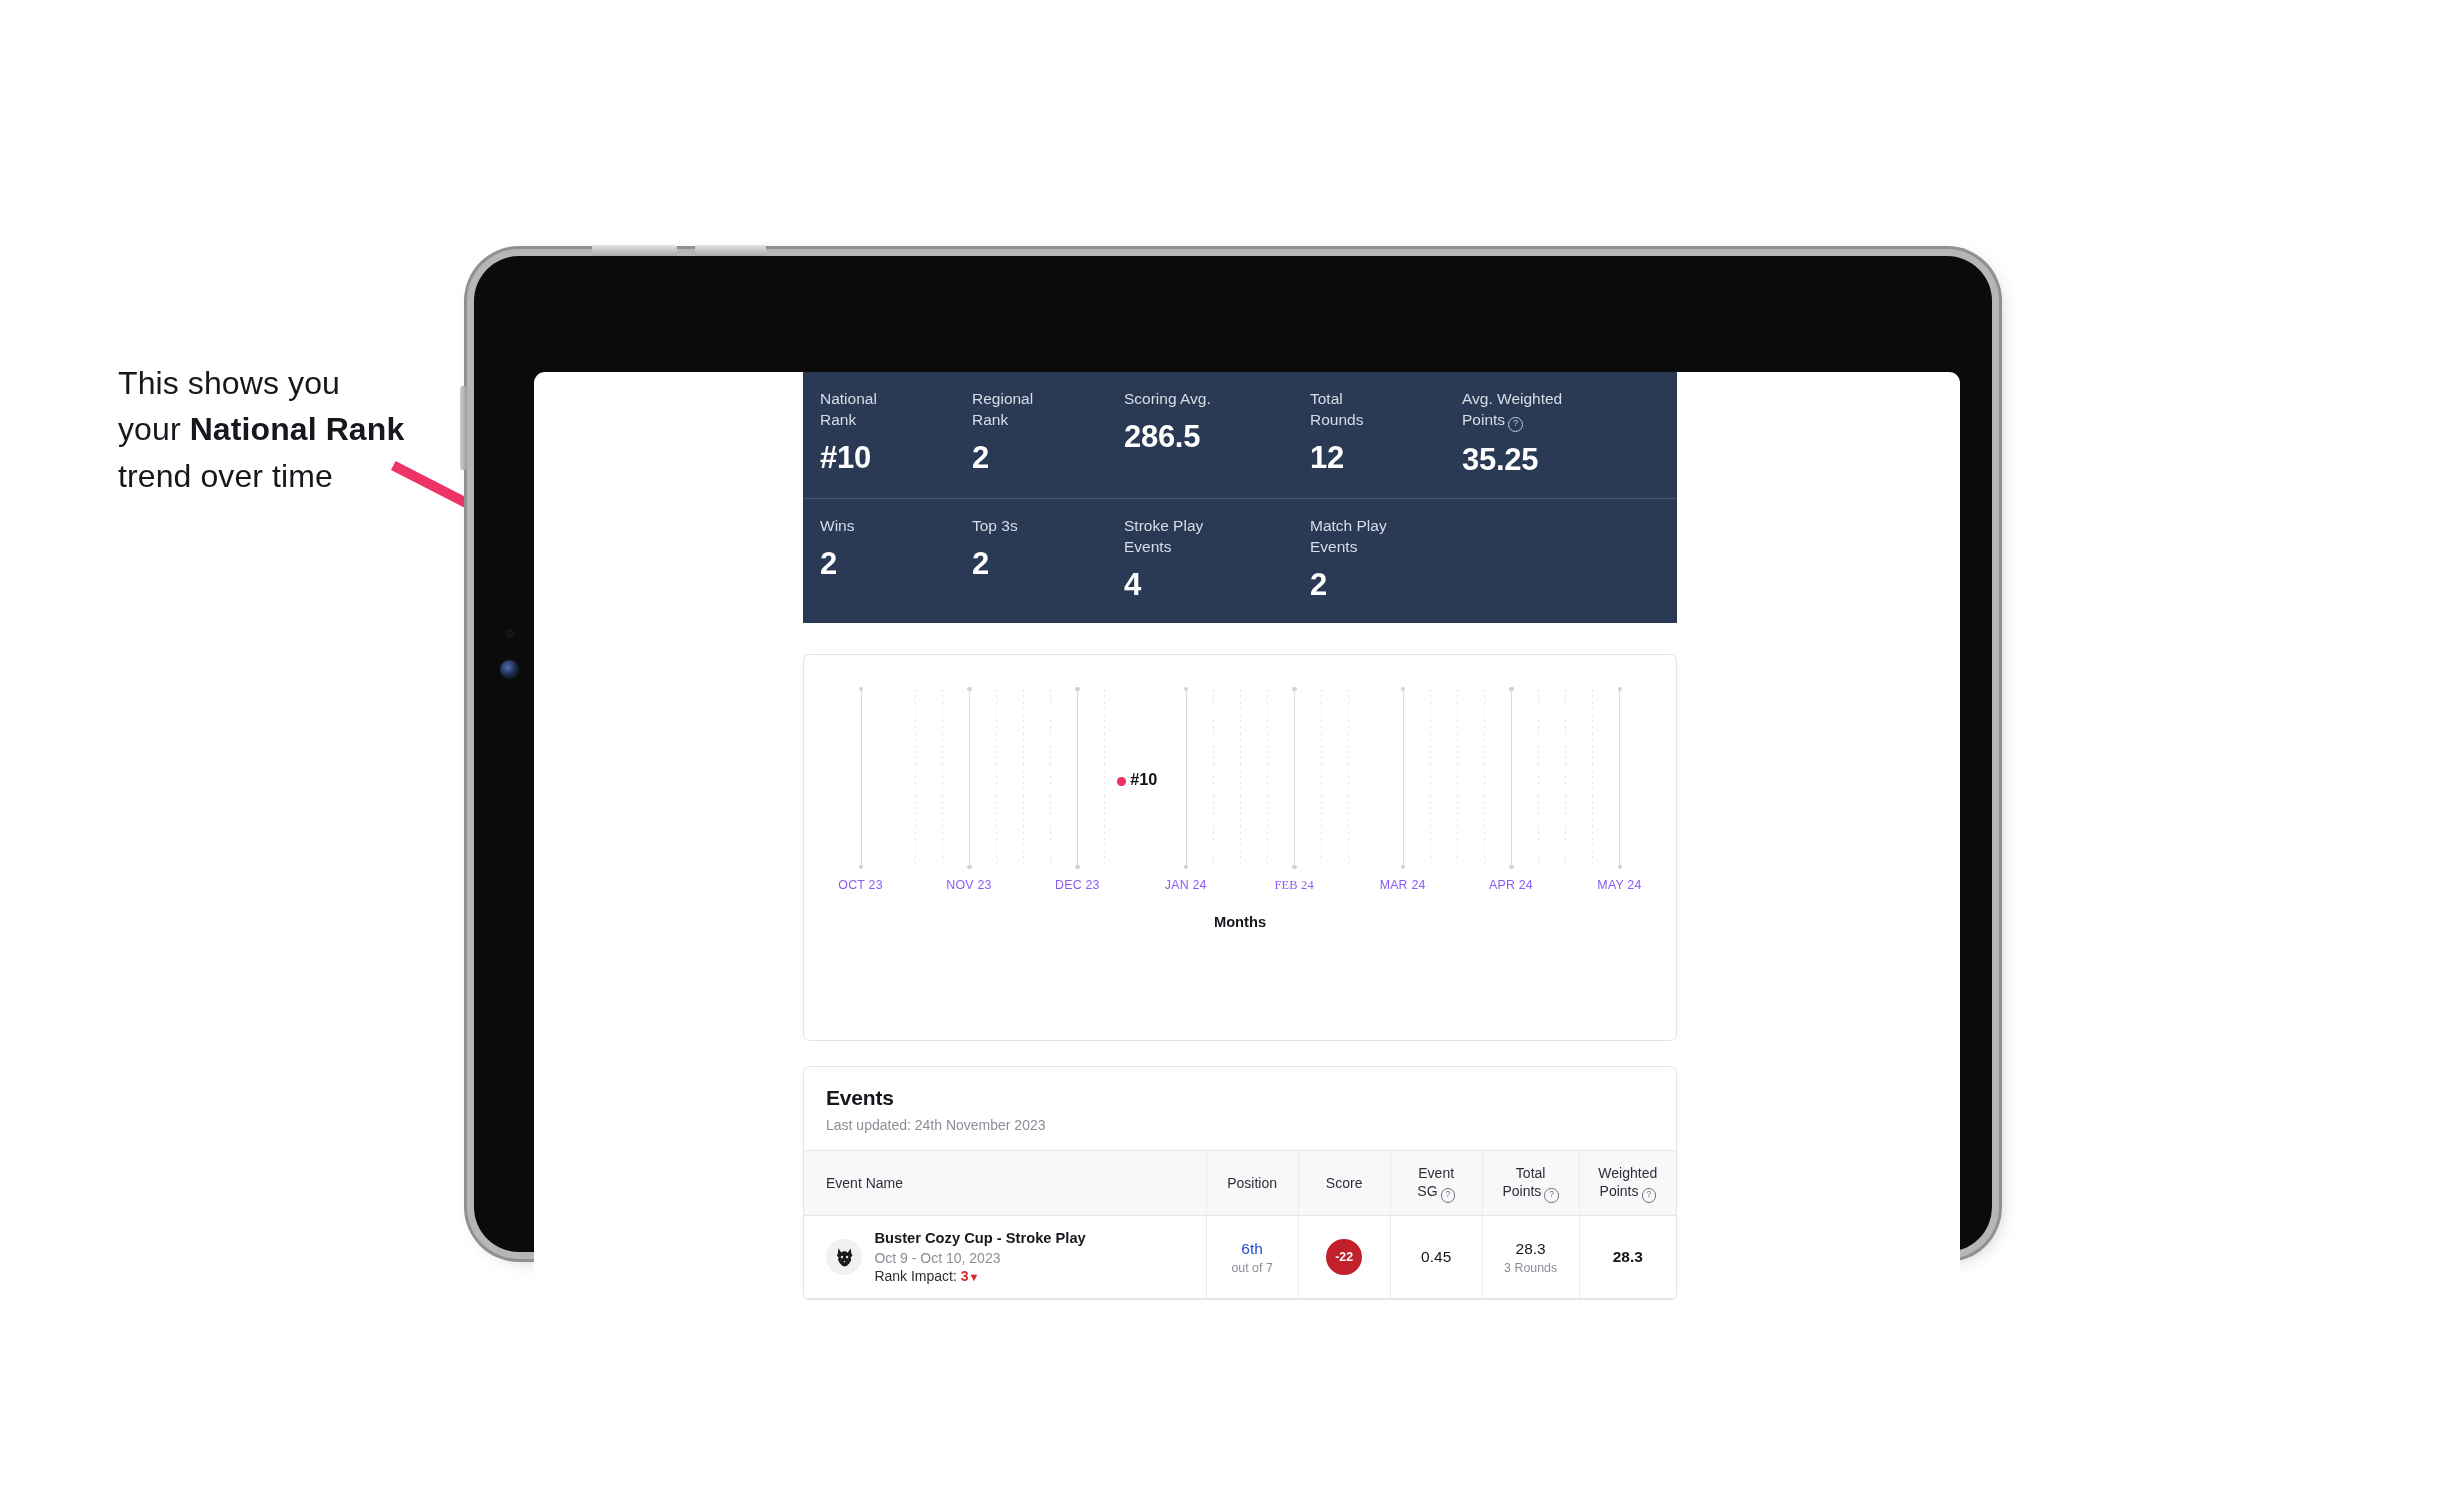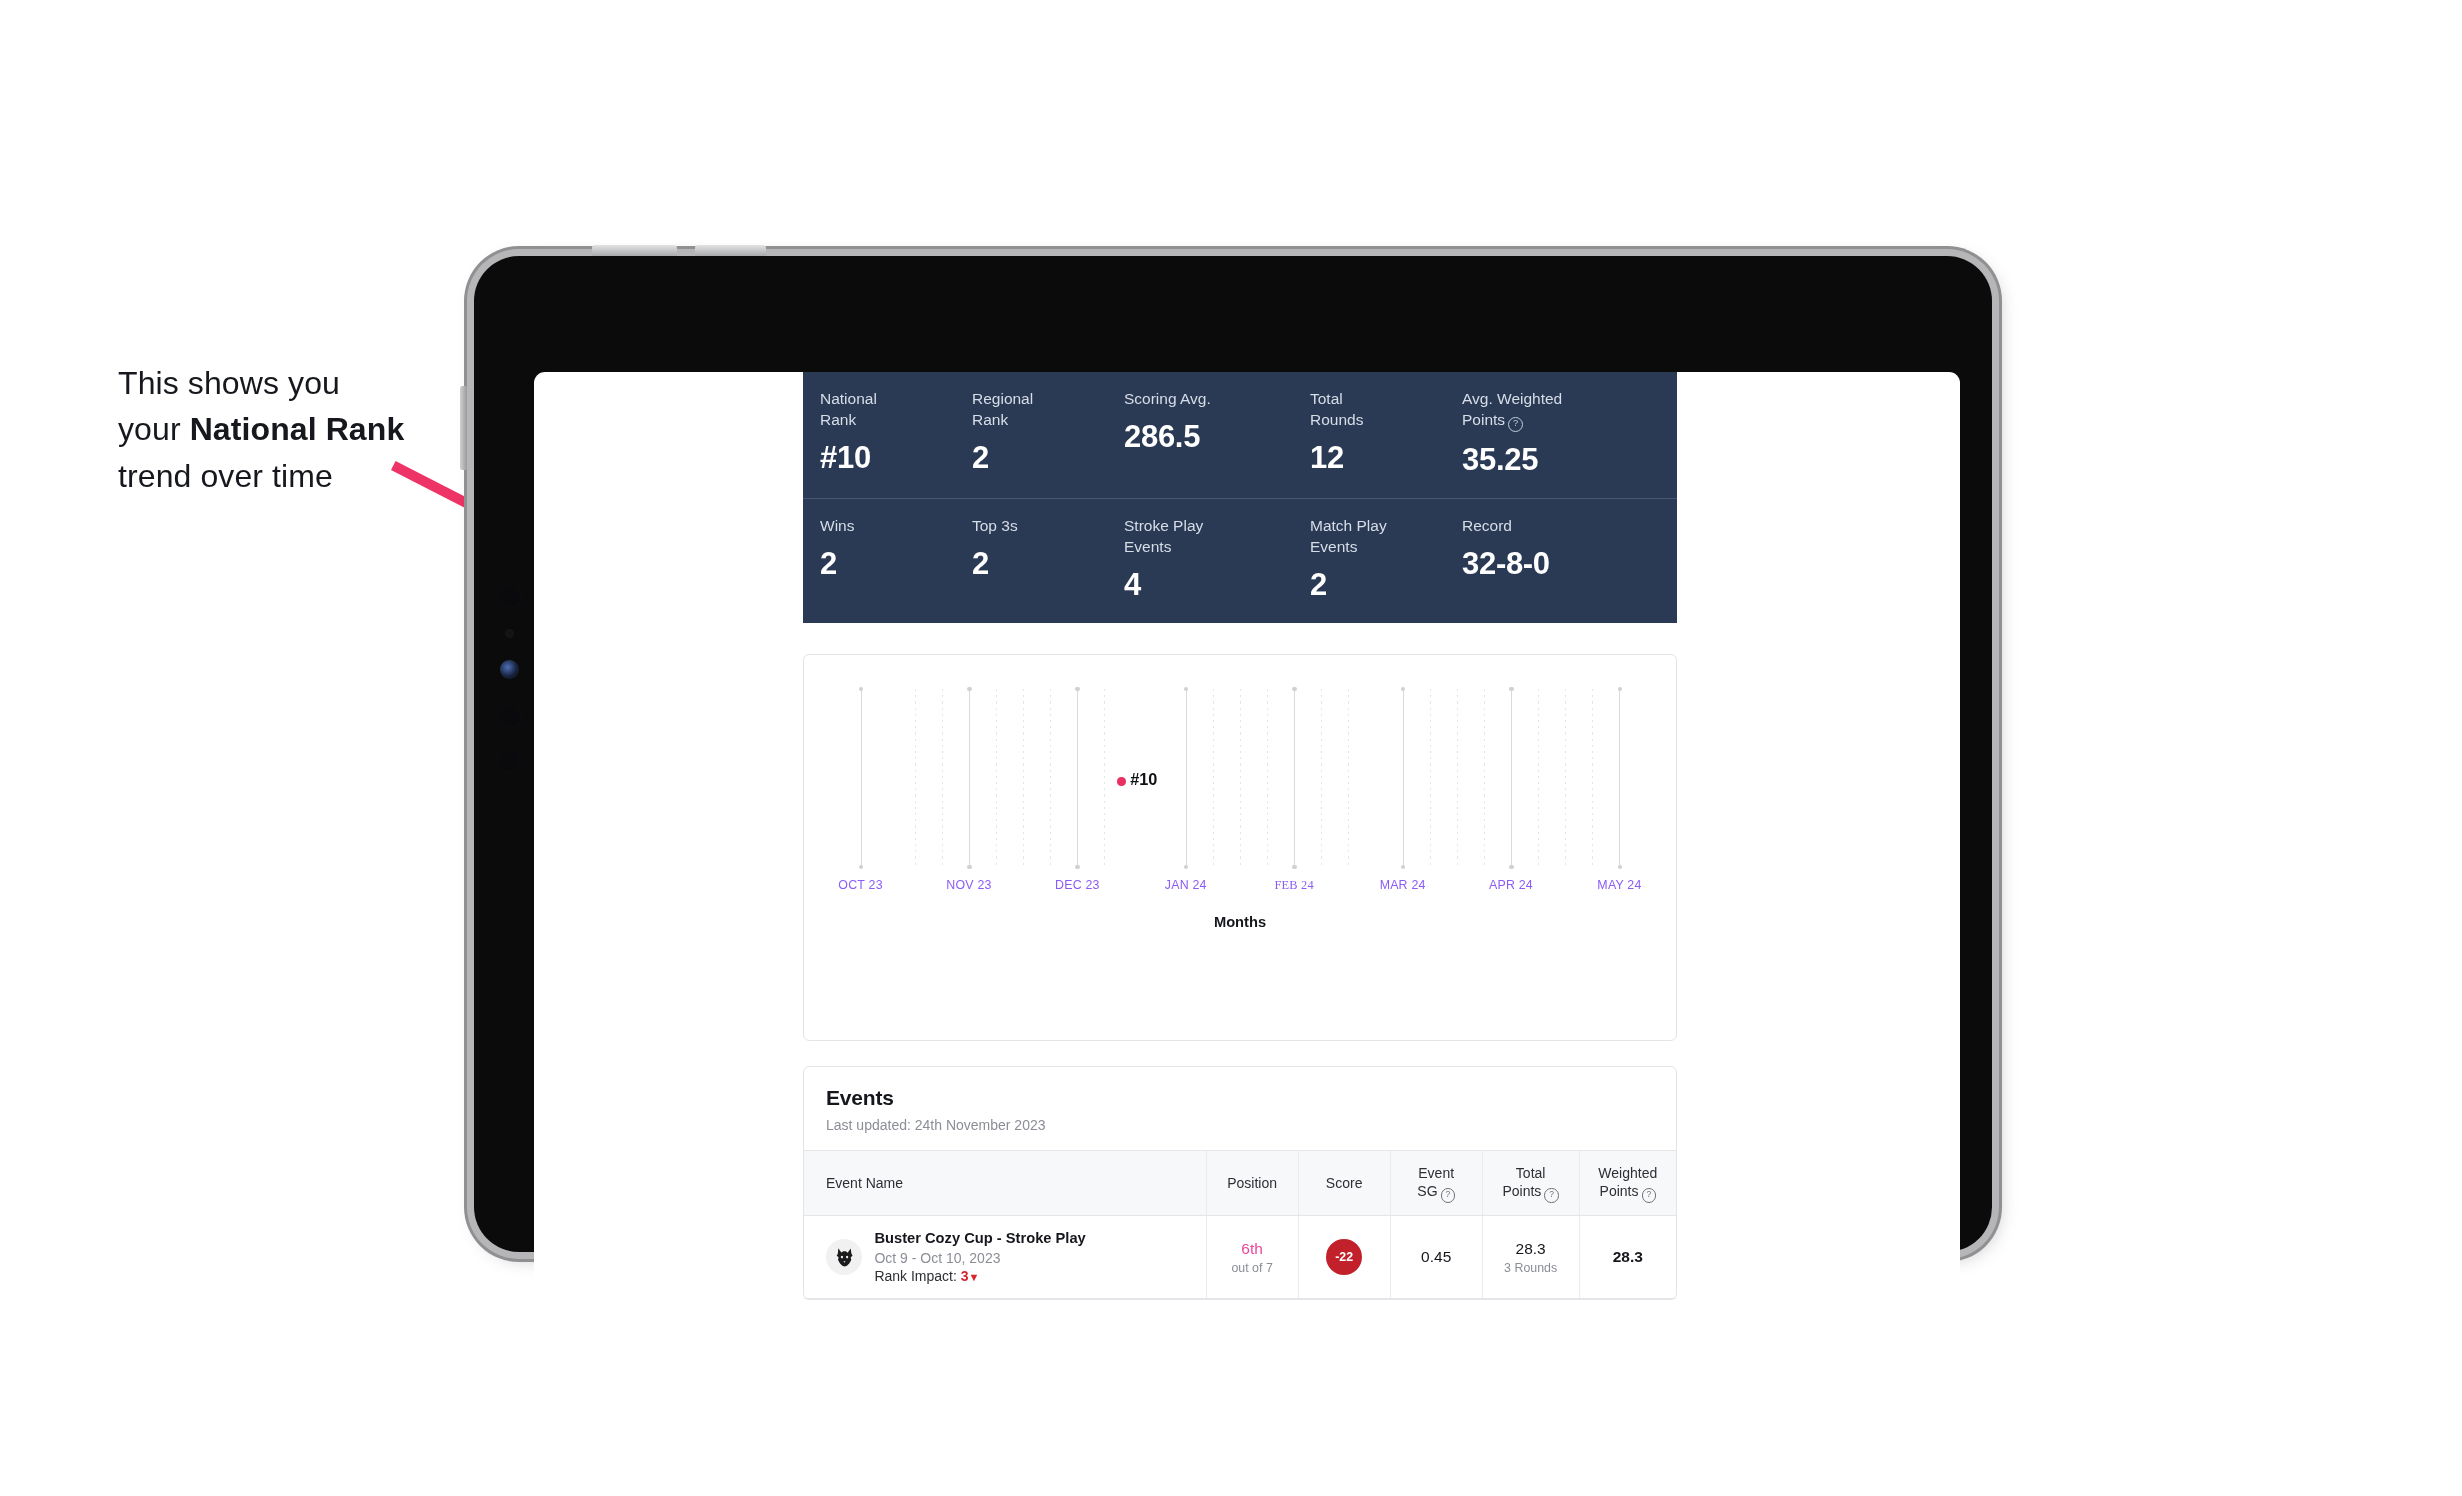--- a/index.html
+++ b/index.html
@@ -318,21 +318,21 @@
     display: flex;
     align-items: center;
     justify-content: center;
   }
   .evt-name { font-size: 14.7px; font-weight: 700; color: #15171c; }
   .evt-date { font-size: 14px; color: #8b8e96; margin-top: 3.9px; }
   .evt-rank { font-size: 14px; color: #2d2f35; margin-top: 2px; }
   .evt-rank .neg { color: #d5252d; font-weight: 700; }
   .evt-rank .caret { color: #d5252d; font-size: 11px; }
 
-  .pos-main { font-size: 15.5px; color: #ec4899; }
+  .pos-main { font-size: 15.5px; color: #1d4ed8; }
   .pos-sub  { font-size: 12.4px; color: #8b8e96; margin-top: 3.1px; }
 
   .score-badge {
     display: inline-flex;
     align-items: center;
     justify-content: center;
     width: 36px; height: 36px;
     border-radius: 50%;
     background: #c2212b;
     color: #ffffff;
@@ -418,24 +418,20 @@
             </div>
             <div class="stat-cell wide">
               <div class="stat-label">Stroke Play
 Events</div>
               <div class="stat-value">4</div>
             </div>
             <div class="stat-cell">
               <div class="stat-label">Match Play
 Events</div>
               <div class="stat-value">2</div>
-            </div>
-            <div class="stat-cell wide">
-              <div class="stat-label">Record</div>
-              <div class="stat-value">32-8-0</div>
             </div>
           </div>
         </div>
 
         <div class="card" id="trend-card">
 
           <div id="plot">
               <div class="gridline major" style="left: 3.5%;">
                 <div class="gridcap t"></div>
                 <div class="gridcap b"></div>

